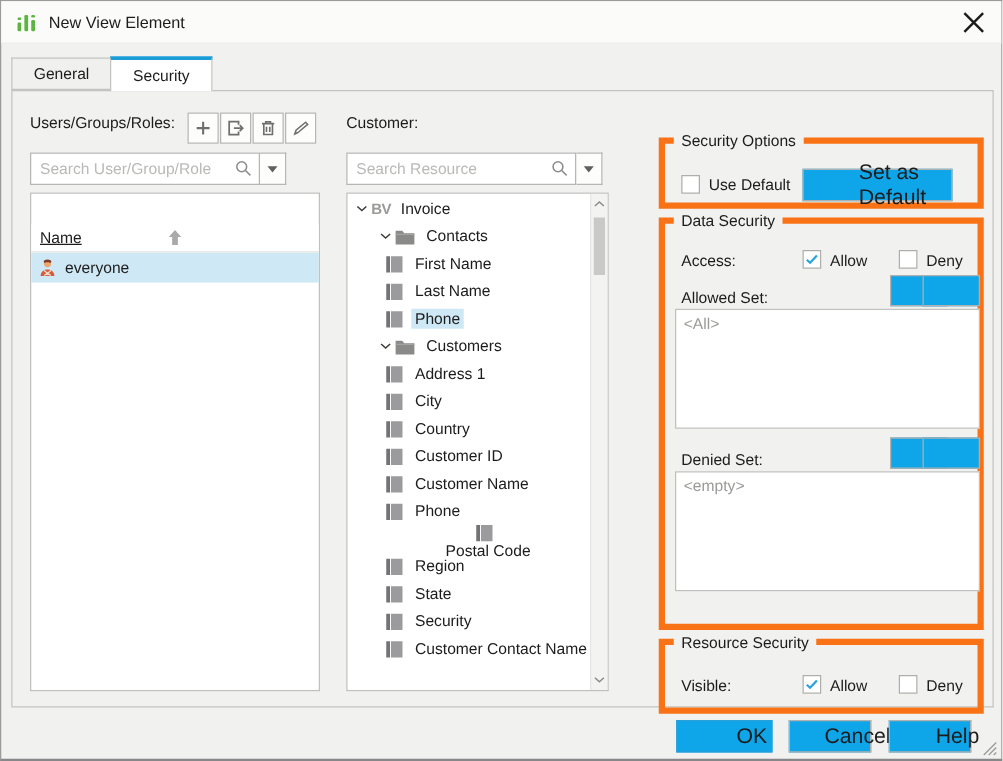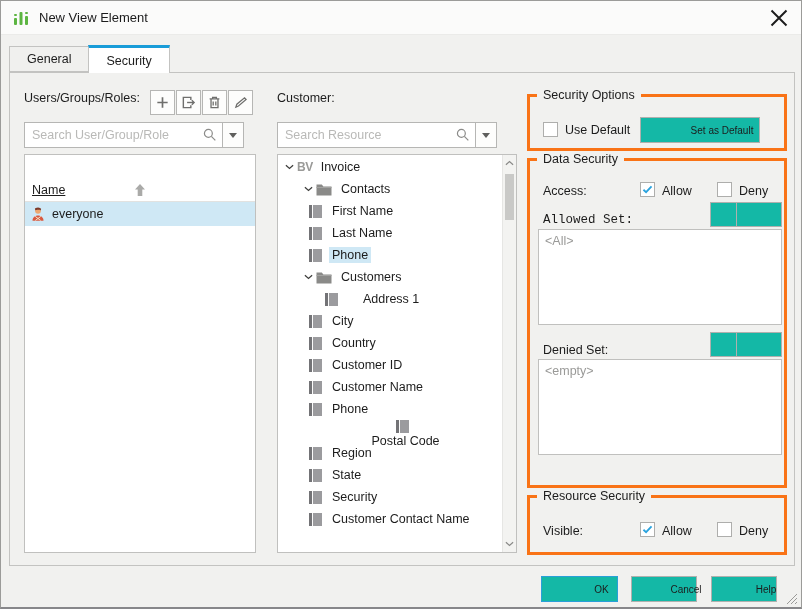--- a/index.html
+++ b/index.html
@@ -23,60 +23,60 @@
   
   .panel{position:absolute;left:8px;top:71px;width:786px;height:494px;
     border:1px solid #c3c3c1;background:#f1f1ef;}
   
   .sec-label{position:absolute;white-space:nowrap;}
   .toolbar{position:absolute;display:flex;gap:1px;}
   .tbtn{width:25px;height:25px;background:#fdfdfc;border:1px solid #b6b6b4;display:flex;
     align-items:center;justify-content:center;cursor:pointer;}
   .tbtn svg{width:15px;height:15px;}
   .searchrow{position:absolute;display:flex;height:26px;}
-  .searchbox{position:relative;width:199px;height:26px;}
+  .searchbox{position:relative;width:184px;height:26px;}
   .searchbox input{width:100%;height:100%;border:1px solid #b6b6b4;background:#fff;
     font-family:"Liberation Sans",sans-serif;font-size:12.5px;padding:0 26px 0 7px;outline:none;color:#1c1c1c;}
   .searchbox input::placeholder{color:#b9b9b7;}
   .search-ic{position:absolute;right:6px;top:5px;width:15px;height:15px;}
   .dropbtn{width:21px;height:26px;background:#fdfdfc;border:1px solid #b6b6b4;border-left:none;
     display:flex;align-items:center;justify-content:center;cursor:pointer;}
   .tri-down{width:0;height:0;border-left:4px solid transparent;border-right:4px solid transparent;
     border-top:5px solid #5f5f5d;}
   
   .utable{position:absolute;left:14px;top:81px;width:232px;height:399px;background:#fff;
     border:1px solid #c0c0be;}
   .thead{position:relative;height:23px;border-bottom:1px solid #e2e2e0;display:flex;align-items:center;
     padding-left:7px;background:#fff;margin-top:24px;}
   .thead .colname{text-decoration:underline;}
   .sort-ic{position:absolute;left:50%;top:4px;transform:translateX(-50%);width:12px;height:14px;}
   .trow{height:24px;display:flex;align-items:center;gap:6px;padding-left:5px;cursor:default;}
   .trow.sel{background:#cfe8f5;}
   
-  .treebox{position:absolute;left:267px;top:81px;width:240px;height:399px;background:#fff;
+  .treebox{position:absolute;left:267px;top:81px;width:210px;height:399px;background:#fff;
     border:1px solid #c0c0be;overflow:hidden;}
   .tree-inner{position:absolute;left:0;top:1px;right:14px;}
   .tree-row{height:22px;display:flex;align-items:center;cursor:pointer;}
   .chev{width:15px;height:22px;display:flex;align-items:center;justify-content:center;flex:0 0 auto;}
   .chev svg{width:9px;height:6px;}
   .bv{font-weight:bold;color:#9a9a98;font-size:12px;letter-spacing:-0.5px;margin-right:5px;}
   .folder-ic{width:16px;height:13px;margin-right:6px;flex:0 0 auto;}
   .field-ic{width:13px;height:13px;margin-right:7px;flex:0 0 auto;
     background:linear-gradient(to right,#737376 0 3px,#fafafa 3px 4px,#9b9b9e 4px 100%);}
   .tree-label{padding:1px 3px;white-space:nowrap;}
   .tree-label.sel{background:#cfe8f5;}
   .vscroll{position:absolute;right:0;top:0;bottom:0;width:14px;background:#f3f3f1;border-left:1px solid #e6e6e4;}
   .scr-arrow{position:absolute;left:0;width:13px;height:14px;display:flex;align-items:center;justify-content:center;cursor:pointer;}
   .scr-arrow svg{width:9px;height:6px;}
   .scr-thumb{position:absolute;left:2px;width:9px;top:19px;height:46px;background:#c9c9c7;cursor:pointer;}
   
-  .fieldset{position:absolute;border:3px solid #f97316;}
+  .fieldset{position:absolute;border:5px solid #f97316;margin-top:16px;}
   .legend{position:absolute;top:-9px;left:7px;background:#f1f1ef;padding:0 6px;white-space:nowrap;}
-  .btn{background:#14b8a6;border:1px solid #b0b0ae;display:flex;align-items:center;justify-content:center;
-    font-family:"Liberation Sans",sans-serif;font-size:10px;cursor:pointer;color:#1c1c1c;padding-left:44px;}
+  .btn{background:#0ea5e9;border:1px solid #b0b0ae;display:flex;align-items:center;justify-content:center;
+    font-family:"Liberation Sans",sans-serif;font-size:17px;cursor:pointer;color:#1c1c1c;padding-left:44px;}
   .checkbox{position:absolute;width:15px;height:15px;background:#fff;border:1px solid #aeaeac;
     display:flex;align-items:center;justify-content:center;cursor:pointer;}
   .checkbox svg{width:11px;height:9px;display:none;}
   .checkbox.checked svg{display:block;}
   .setbox{position:absolute;background:#fff;border:1px solid #c0c0be;padding:4px 6px;color:#9a9a98;cursor:text;}
   .mini-btn{position:absolute;width:25px;height:25px;}
   .mini-btn svg{width:14px;height:14px;}
   
   .fbtn{position:absolute;top:575px;height:26px;}
   .grip{position:absolute;right:3px;bottom:2px;width:12px;height:12px;}
@@ -228,21 +228,21 @@
               <svg viewBox="0 0 10 6">
                 <path d="M1 1l4 3.6L9 1" stroke="#3f3f3d" stroke-width="1.4" fill="none"></path>
               </svg>
             </span>
             <svg class="folder-ic" viewBox="0 0 16 13">
               <path d="M0.5 1.5h5.3l1.6 2h8.1v9h-15z" fill="#8a8a88"></path>
               <path d="M0.5 4.5h15" stroke="#a3a3a1" stroke-width="1"></path>
             </svg>
             <span class="tree-label">Customers</span>
           </div>
-          <div class="tree-row" style="padding-left: 47px; gap: 15px;">
+          <div class="tree-row" style="padding-left: 31px;">
             <span class="field-ic"></span>
             <span class="tree-label">Address 1</span>
           </div>
           <div class="tree-row" style="padding-left: 31px;">
             <span class="field-ic"></span>
             <span class="tree-label">City</span>
           </div>
           <div class="tree-row" style="padding-left: 31px;">
             <span class="field-ic"></span>
             <span class="tree-label">Country</span>
@@ -312,21 +312,21 @@
         <svg viewBox="0 0 12 10">
             <path d="M1.5 5.3 4.4 8 10.5 1.5" fill="none" stroke="#2aa3de" stroke-width="2"></path>
           </svg>
       </span>
       <span class="sec-label" style="left:132px;top:23px;">Allow</span>
       <span class="checkbox" style="left:187px;top:21px;">
         
       </span>
       <span class="sec-label" style="left:209px;top:23px;">Deny</span>
 
-      <span class="sec-label" style="left:13px;top:52px;font-family:Liberation Mono, monospace;">Allowed Set:</span>
+      <span class="sec-label" style="left:13px;top:52px;">Allowed Set:</span>
       <div class="btn mini-btn" style="left:180px;top:41px;">
         <svg viewBox="0 0 16 16" fill="none" stroke="#6f6f6d" stroke-width="1.3">
           <path d="M3 13l1.1-3.2L12.3 3l1.7 1.8-8.2 6.9zM3 13l2.8-1.3"></path>
         </svg>
       </div>
       <div class="btn mini-btn" style="left:206px;top:41px;">
         <svg viewBox="0 0 16 16" fill="none" stroke="#6f6f6d" stroke-width="1.4">
           <path d="M2.8 4.2h10.4M6 4V2.6h4V4M4.3 4.2v9.2h7.4V4.2M6.6 6.8v4.4M9.4 6.8v4.4"></path>
         </svg>
       </div>

